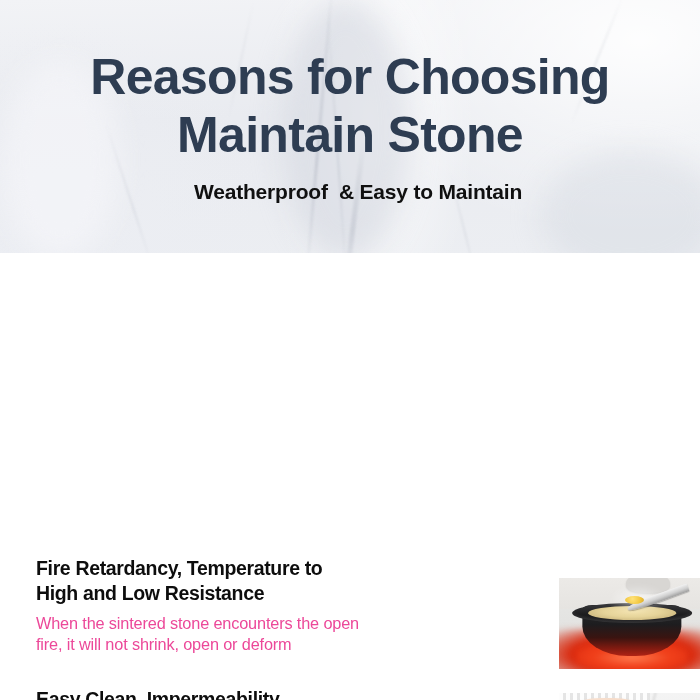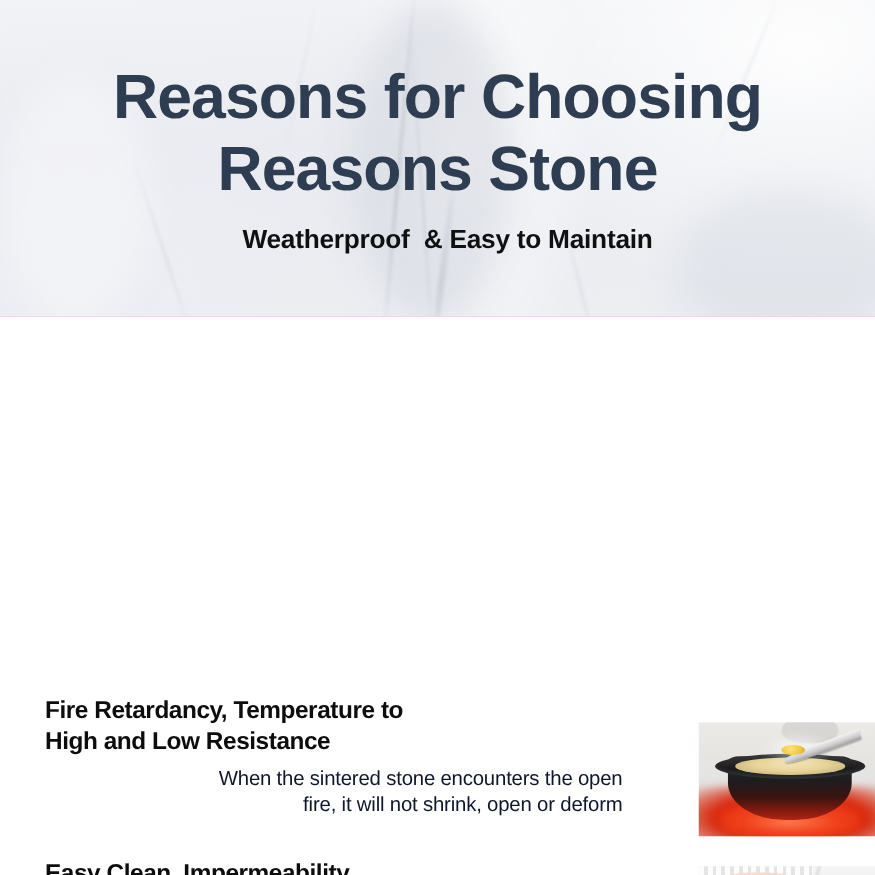--- a/index.html
+++ b/index.html
@@ -22,21 +22,21 @@
     height: 700px;
     background: #ffffff;
   }
 
   
   .hero {
     position: relative;
     width: 700px;
     height: 253px;
     overflow: hidden;
-    background: #d946ef;
+    background: #eab308;
   }
   
   .hero-marble {
     position: absolute;
     inset: 0;
     background:
       radial-gradient(ellipse 150px 320px at 370px 120px, rgba(255,255,255,0.85) 0%, rgba(255,255,255,0) 70%),
       radial-gradient(ellipse 420px 260px at 640px 40px, rgba(255,255,255,0.9) 0%, rgba(255,255,255,0) 75%),
       radial-gradient(ellipse 300px 300px at 60px 230px, rgba(236,238,243,0.9) 0%, rgba(255,255,255,0) 70%),
       linear-gradient(178deg, #f2f3f6 0%, #e9ebf0 45%, #eceef2 100%);
@@ -113,22 +113,21 @@
     font-weight: 700;
     letter-spacing: -0.35px;
     color: #0d0d0d;
   }
   .feature-desc {
     margin: 0;
     font-size: 16.3px;
     line-height: 1.3;
     font-weight: 400;
     letter-spacing: -0.15px;
-    color: #0f172a;
-    text-align: right;
+    color: #ec4899;
   }
 
   
   .feature-1 { position: absolute; top: 303px; left: 0; width: 700px; }
   .feature-2 { position: absolute; top: 434px; left: 0; width: 700px; }
 
   
   .thumb {
     position: absolute;
     left: 519px;
@@ -254,21 +253,21 @@
       <div class="vein v3"></div>
       <div class="vein v4"></div>
       <div class="vein v5"></div>
       <div class="vein v6"></div>
       <div class="vein v7"></div>
     </div>
 
     <div class="hero-inner">
       <h1 class="hero-title">
         <span>Reasons for Choosing</span>
-        <span class="line2">Reasons Stone</span>
+        <span class="line2">Maintain Stone</span>
       </h1>
       <p class="hero-subtitle">Weatherproof  &amp; Easy to Maintain</p>
     </div>
   </header>
 
   <main class="content">
 
     <section class="feature feature-1">
       <div class="feature-text">
         <h2 class="feature-title">

